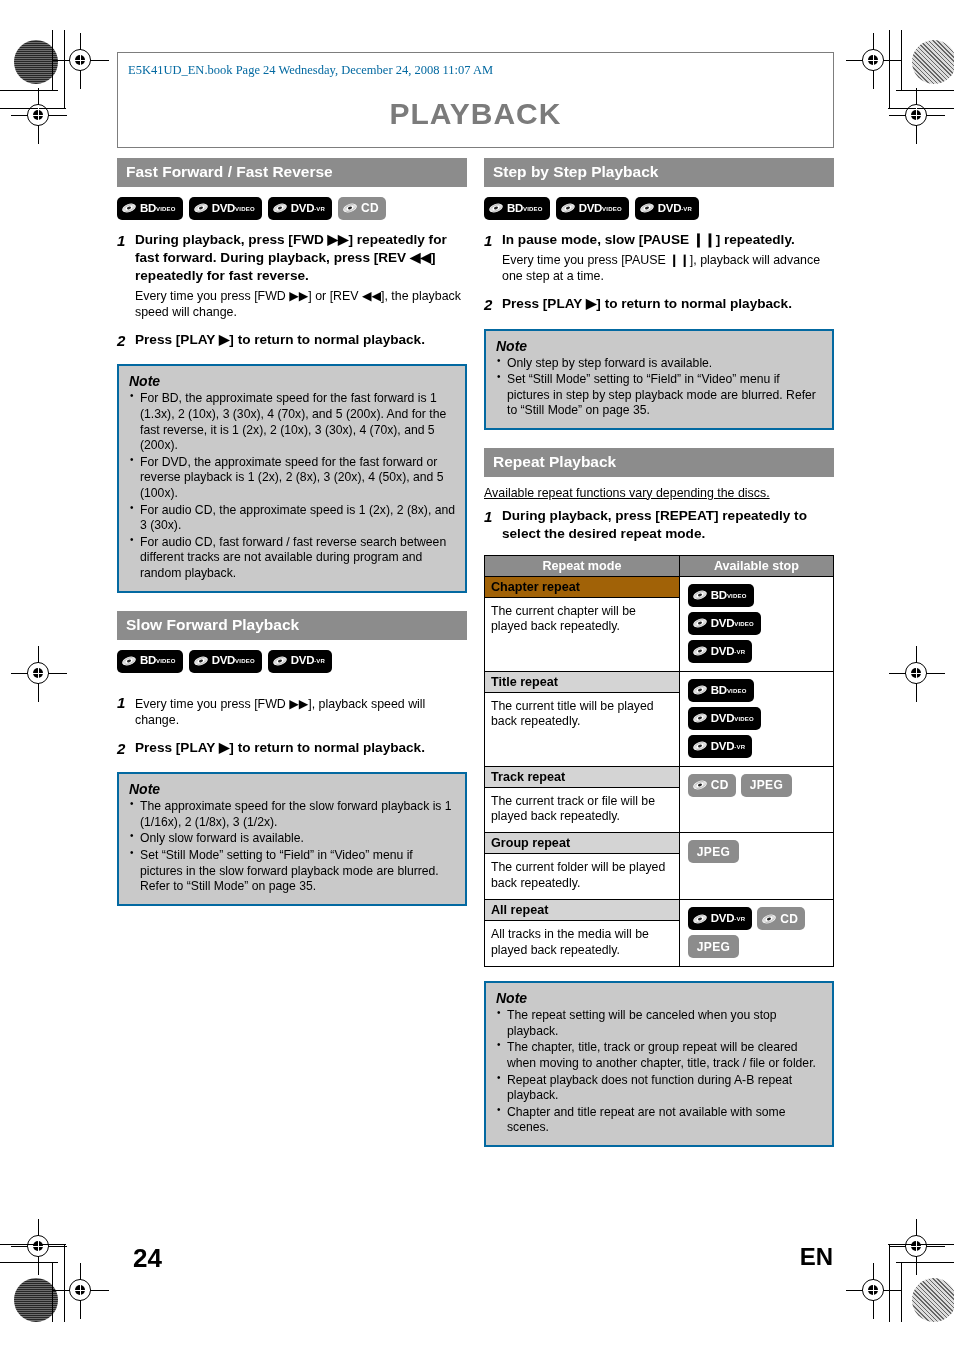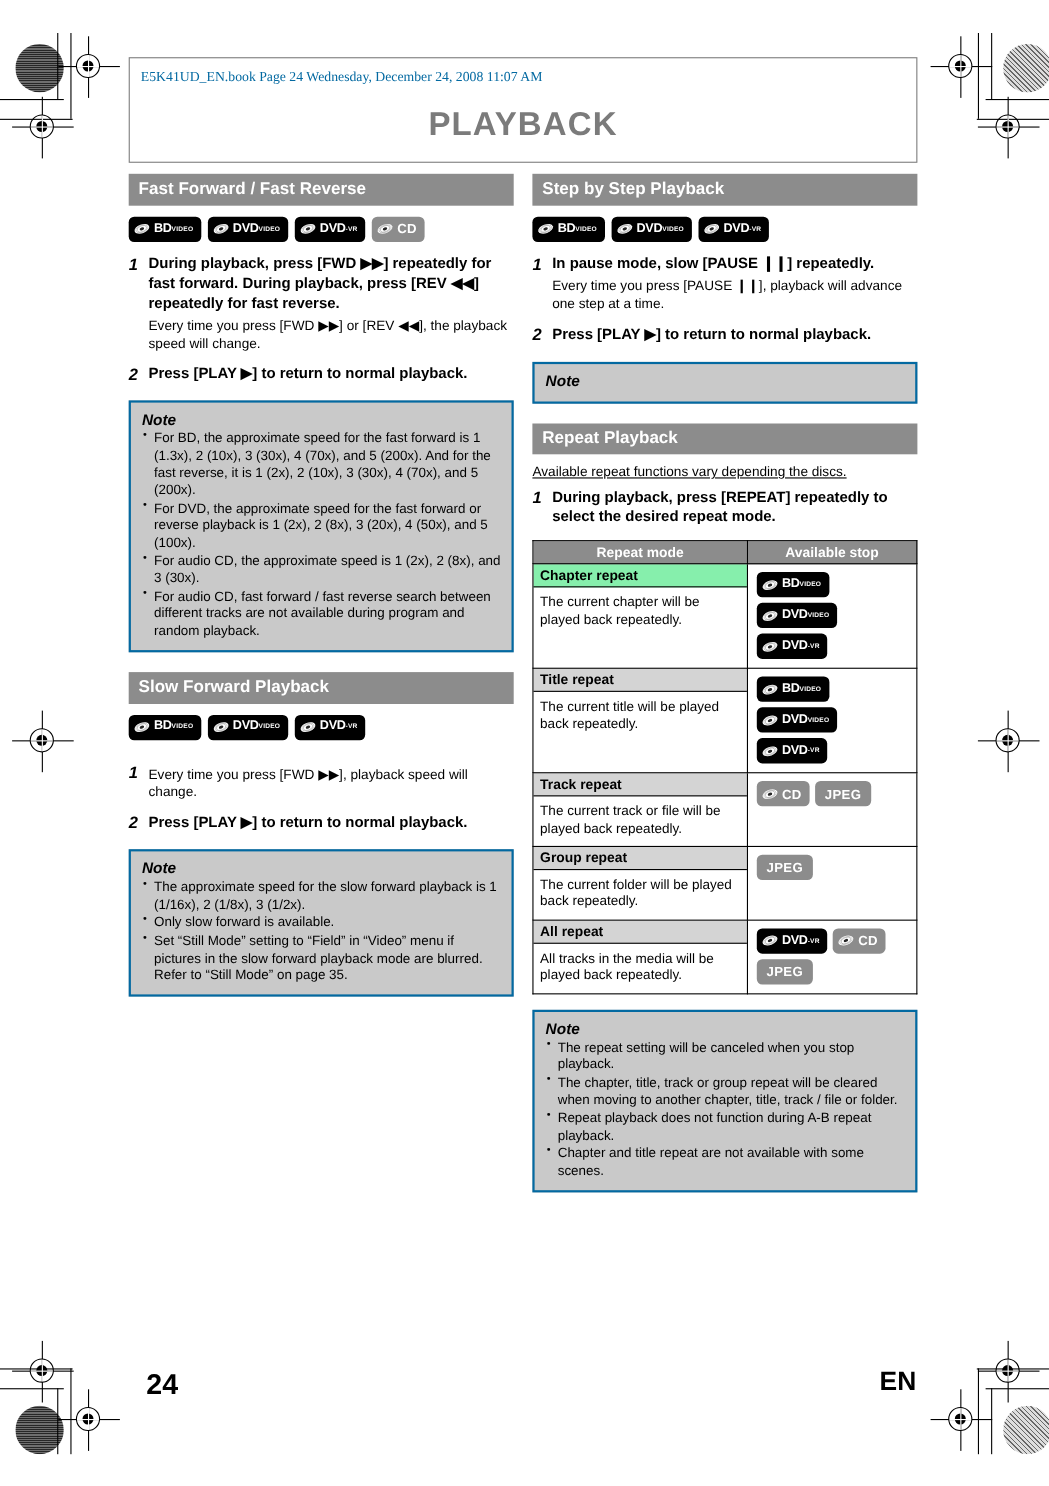--- a/index.html
+++ b/index.html
@@ -424,20 +424,24 @@
       </div>
       <div class="step">
         <div class="stepnum">2</div>
         <div class="stepbody">
           <div class="bold">Press [PLAY ▶] to return to normal playback.</div>
         </div>
       </div>
 
       <div class="note">
         <h4>Note</h4>
+        <ul>
+            <li>Only step by step forward is available.</li>
+            <li>Set “Still Mode” setting to “Field” in “Video” menu if pictures in step by step playback mode are blurred. Refer to “Still Mode” on page 35.</li>
+          </ul>
       </div>
     </section>
 
     <section style="margin-top:18px;">
       <div class="band">Repeat Playback</div>
       <div class="introline">Available repeat functions vary depending the discs.</div>
 
       <div class="step" style="margin-top:6px;">
         <div class="stepnum">1</div>
         <div class="stepbody">
@@ -448,21 +452,21 @@
       <table class="repeat">
         <thead>
           <tr>
             <th style="width:56%;">Repeat mode</th>
             <th style="width:44%;">Available stop</th>
           </tr>
         </thead>
         <tbody>
             <tr>
               <td class="modecell">
-                <div class="modehead" style="background:#86efac;font-size:12.6px;font-weight:bold;padding:3px 6px;border-bottom:1px solid #000;">Chapter repeat</div>
+                <div class="modehead" style="background:#a16207;font-size:12.6px;font-weight:bold;padding:3px 6px;border-bottom:1px solid #000;">Chapter repeat</div>
                 <div class="modedesc" style="font-size:12.3px;line-height:1.25;padding:6px 6px 8px 6px;">The current chapter will be played back repeatedly.</div>
               </td>
               <td class="media">
                 <div class="iconrow">
                   <span class="badge dark">
                     <svg class="disc" viewBox="0 0 32 24">
                       <g transform="rotate(-20 16 12)">
                         <ellipse cx="16" cy="12" rx="14" ry="8" fill="#ffffff"></ellipse>
                         <ellipse cx="16" cy="12" rx="4.2" ry="2.6" fill="#000" opacity="0.85"></ellipse>
                         <ellipse cx="16" cy="12" rx="9" ry="5.2" fill="none" stroke="#000" stroke-width="0.7" opacity="0.55"></ellipse>

